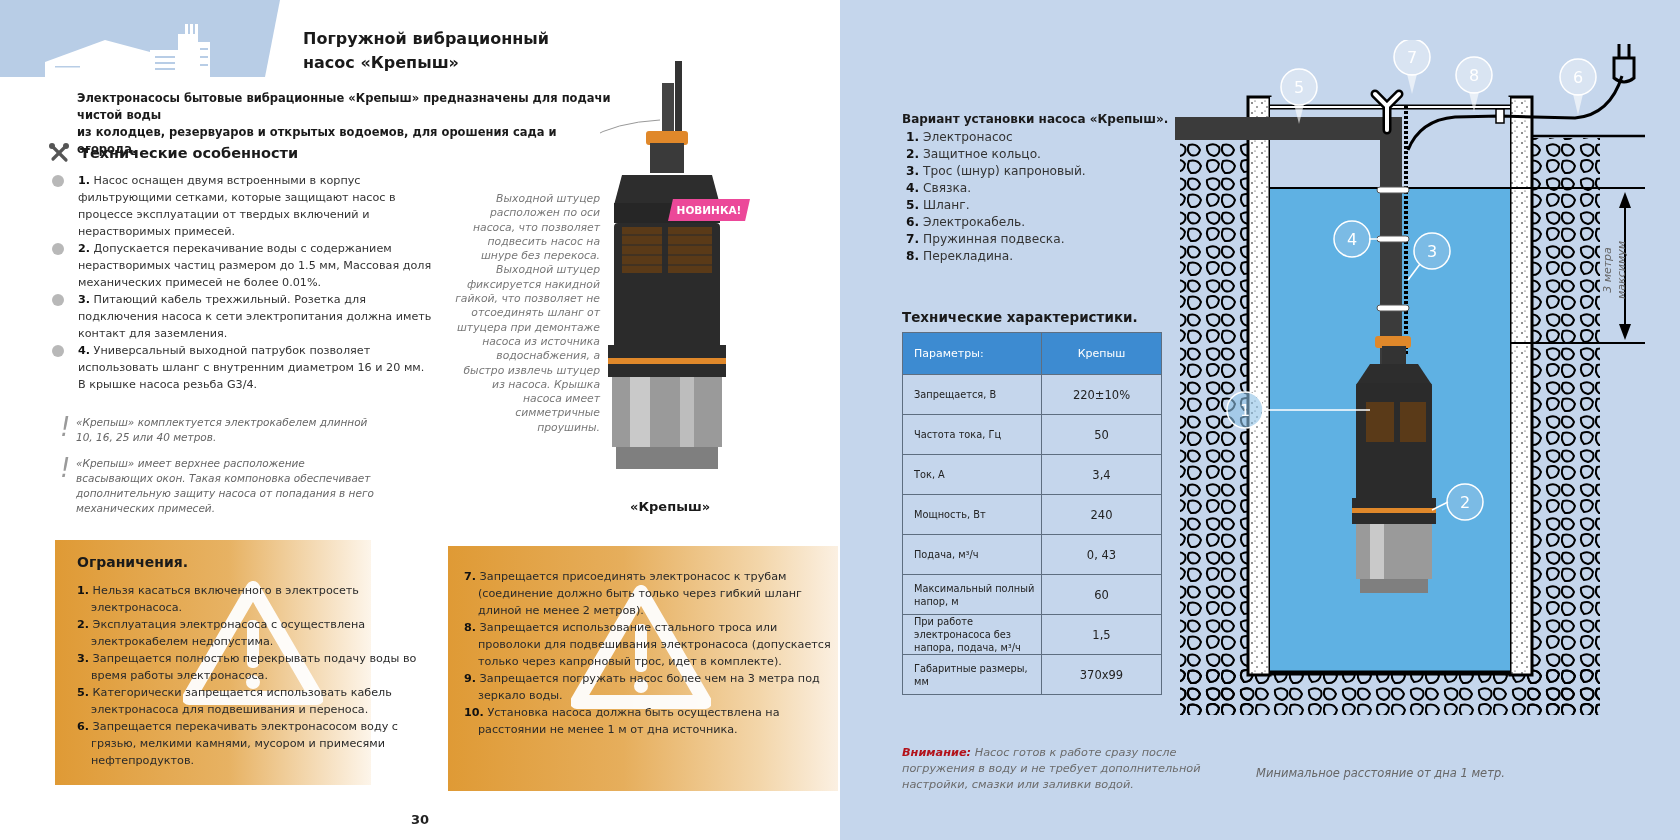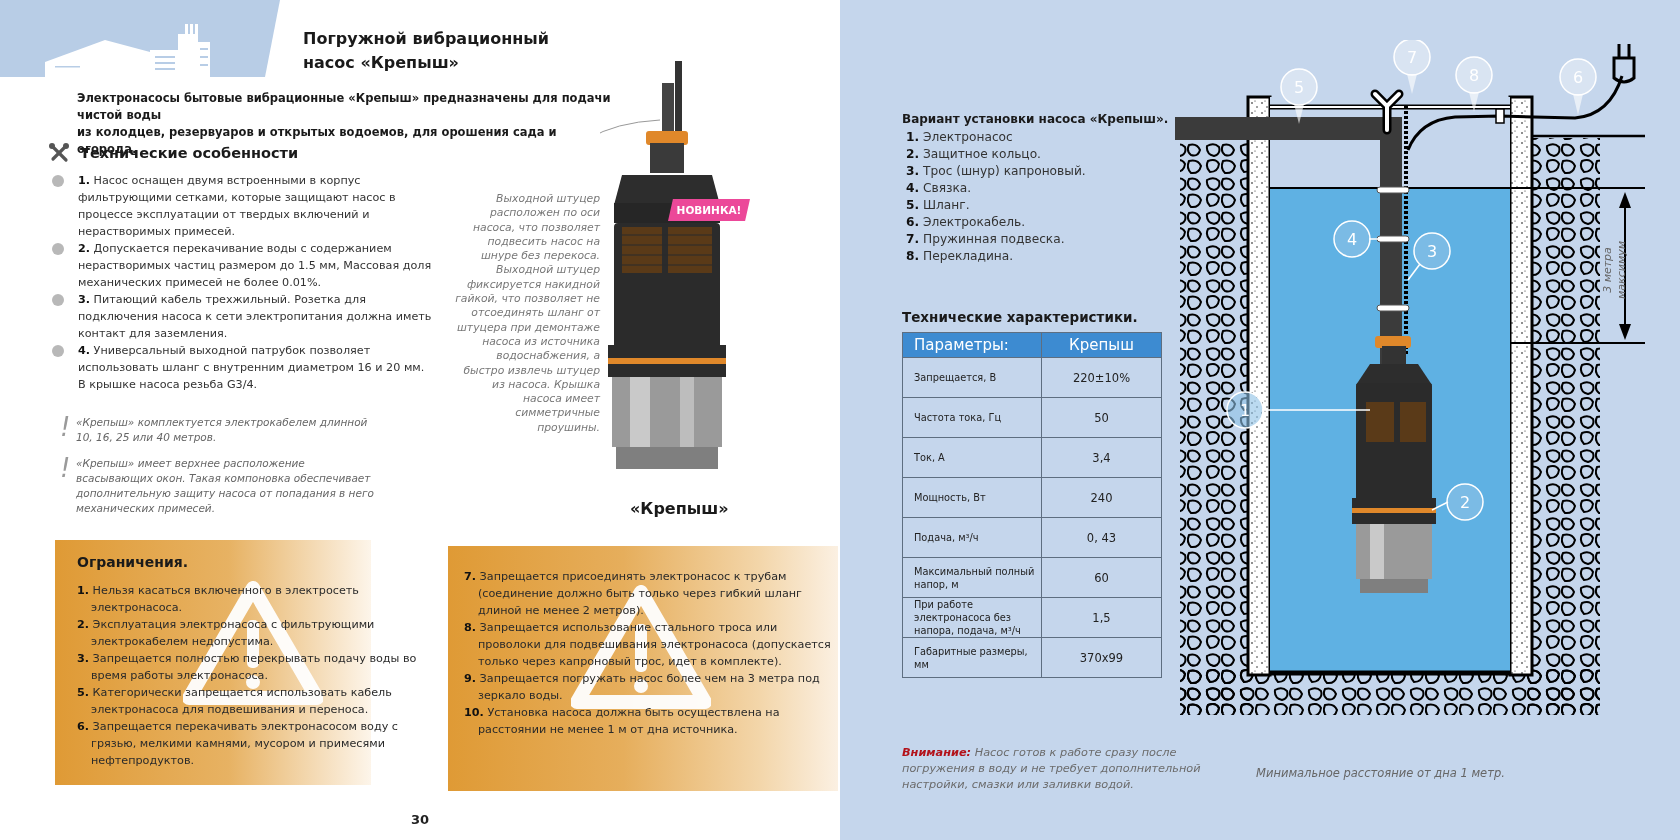--- a/index.html
+++ b/index.html
@@ -24,21 +24,21 @@
   .features-list li b { color: #111; }
 
   .notes { position: absolute; left: 60px; top: 415px; width: 320px; }
   .note { position: relative; padding-left: 16px; font-size: 10.5px; font-style: italic; line-height: 15px; color: #666; margin-bottom: 11px; }
   .note .excl { position: absolute; left: 0; top: -3px; font-size: 26px; color: #9a9a9a; font-style: italic; font-weight: normal; line-height: 30px; }
 
   
   .pump-caption { position: absolute; left: 455px; top: 192px; width: 145px; text-align: right; font-size: 10.8px; font-style: italic; line-height: 14.3px; color: #777; }
   .pump-svg { position: absolute; left: 600px; top: 55px; }
   .badge-new { position: absolute; left: 668px; top: 199px; width: 82px; height: 22px; background: #ec4899; color: #fff; font-size: 10.5px; font-weight: bold; display: flex; align-items: center; justify-content: center; clip-path: polygon(6% 0, 100% 0, 94% 100%, 0 100%); }
-  .pump-name { position: absolute; left: 630px; top: 499px; font-size: 16px; font-weight: bold; }
+  .pump-name { position: absolute; left: 630px; top: 499px; font-size: 13px; font-weight: bold; }
 
   
   .limit-box { position: absolute; top: 540px; height: 245px; }
   .limit-left { left: 55px; width: 316px; background: linear-gradient(90deg, #df9a35 0%, #e7b263 55%, #f8e6cc 90%, #fdf5ea 100%); }
   .limit-right { left: 448px; width: 390px; background: linear-gradient(90deg, #df9a35 0%, #e6ae5c 45%, #f3d6aa 80%, #fbf0e2 100%); margin-top: 6px; }
   .limit-box .warn { position: absolute; opacity: 0.95; }
   .limit-title { position: absolute; left: 22px; top: 14px; font-size: 14px; font-weight: bold; color: #1a1a1a; }
   .limit-list { position: absolute; list-style: none; font-size: 11.2px; line-height: 17px; color: #2a2a2a; }
   .limit-left .limit-list { left: 22px; top: 42px; width: 360px; }
   .limit-right .limit-list { left: 16px; top: 22px; width: 368px; }
@@ -46,21 +46,21 @@
   .limit-list li b { color: #111; }
   .page-number { position: absolute; left: 411px; top: 812px; font-size: 13px; font-weight: bold; color: #222; }
 
   
   .install-heading { position: absolute; left: 902px; top: 112px; font-size: 12px; font-weight: bold; }
   .install-list { position: absolute; left: 906px; top: 129px; list-style: none; font-size: 12.2px; line-height: 17px; color: #333; }
   .install-list b { color: #111; }
   .spec-heading { position: absolute; left: 902px; top: 309px; font-size: 13.5px; font-weight: bold; }
 
   .spec-table { position: absolute; left: 902px; top: 332px; width: 260px; border-collapse: collapse; font-size: 9.8px; color: #222; }
-  .spec-table th { background: #3d8bd1; color: #fff; font-weight: normal; height: 25px; font-size: 15px; border: 1px solid #5e6e80; }
+  .spec-table th { background: #3d8bd1; color: #fff; font-weight: normal; height: 42px; font-size: 11px; border: 1px solid #5e6e80; }
   .spec-table th:first-child { text-align: left; padding-left: 11px; }
   .spec-table td { border: 1px solid #5e6e80; height: 40px; vertical-align: middle; }
   .spec-table td:first-child { width: 139px; padding-left: 11px; line-height: 13px; font-size: 9.8px; }
   .spec-table td:last-child { text-align: center; font-size: 11.5px; }
 
   .attention { position: absolute; left: 902px; top: 697px; width: 300px; font-size: 11.3px; font-style: italic; line-height: 16px; color: #6b6b6b; margin-top: 48px; }
   .attention b { color: #b3121a; font-weight: bold; }
 
   .diagram { position: absolute; left: 1170px; top: 40px; }
   .depth-label { position: absolute; left: 1575px; top: 230px; width: 80px; height: 80px; font-size: 11px; font-style: italic; color: #666; line-height: 14px; text-align: center; transform: rotate(-90deg); display:flex; align-items:center; justify-content:center; }
@@ -161,21 +161,21 @@
 
   <div class="limit-box limit-left">
     <svg class="warn" style="left:128px;top:40px" width="140" height="125" viewBox="0 0 140 125">
       <path d="M70,8 L134,118 L6,118 Z" fill="none" stroke="#fff" stroke-width="14" stroke-linejoin="round"></path>
       <rect x="64" y="40" width="12" height="48" rx="5" fill="#fff"></rect>
       <circle cx="70" cy="102" r="7" fill="#fff"></circle>
     </svg>
     <div class="limit-title">Ограничения.</div>
     <ul class="limit-list">
       <li><b>1.</b><span> Нельзя касаться включенного в электросеть электронасоса.</span></li>
-      <li><b>2.</b><span> Эксплуатация электронасоса с фильтрующими электрокабелем недопустима.</span></li>
+      <li><b>2.</b><span> Эксплуатация электронасоса с осуществлена электрокабелем недопустима.</span></li>
       <li><b>3.</b><span> Запрещается полностью перекрывать подачу воды во время работы электронасоса.</span></li>
       <li><b>5.</b><span> Категорически запрещается использовать кабель электронасоса для подвешивания и переноса.</span></li>
       <li><b>6.</b><span> Запрещается  перекачивать электронасосом воду с грязью, мелкими камнями, мусором и примесями нефтепродуктов.</span></li>
     </ul>
   </div>
 
   <div class="limit-box limit-right">
     <svg class="warn" style="left:123px;top:38px" width="140" height="125" viewBox="0 0 140 125">
       <path d="M70,8 L134,118 L6,118 Z" fill="none" stroke="#fff" stroke-width="14" stroke-linejoin="round"></path>
       <rect x="64" y="40" width="12" height="48" rx="5" fill="#fff"></rect>

